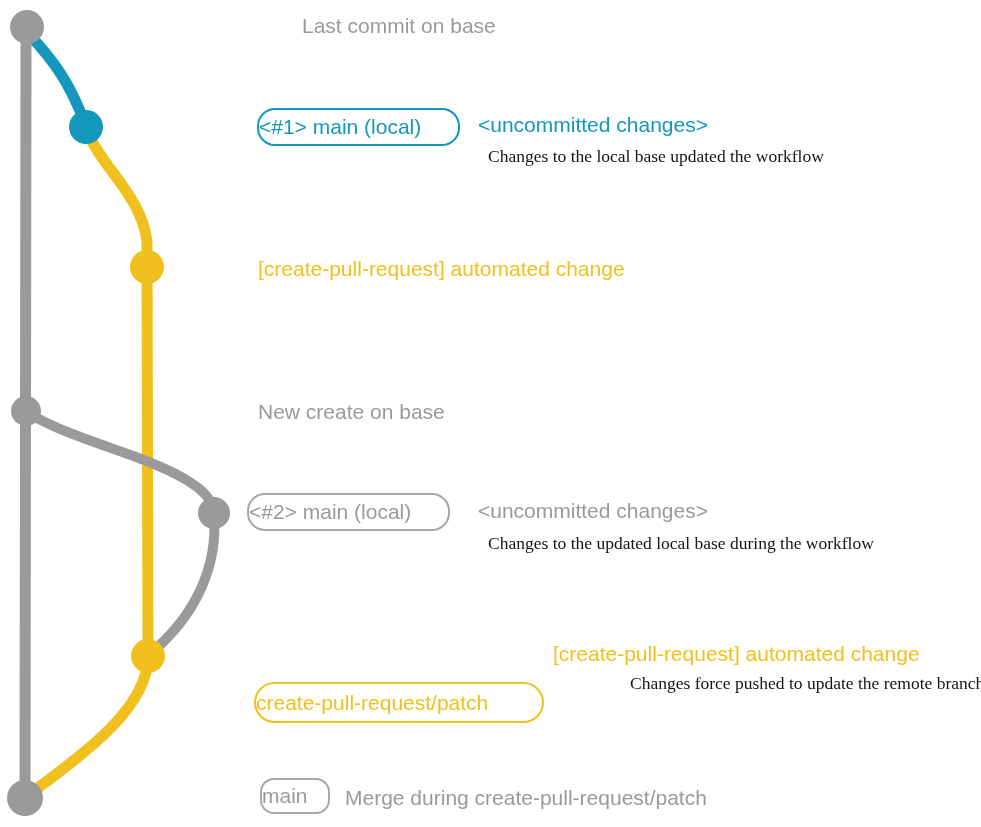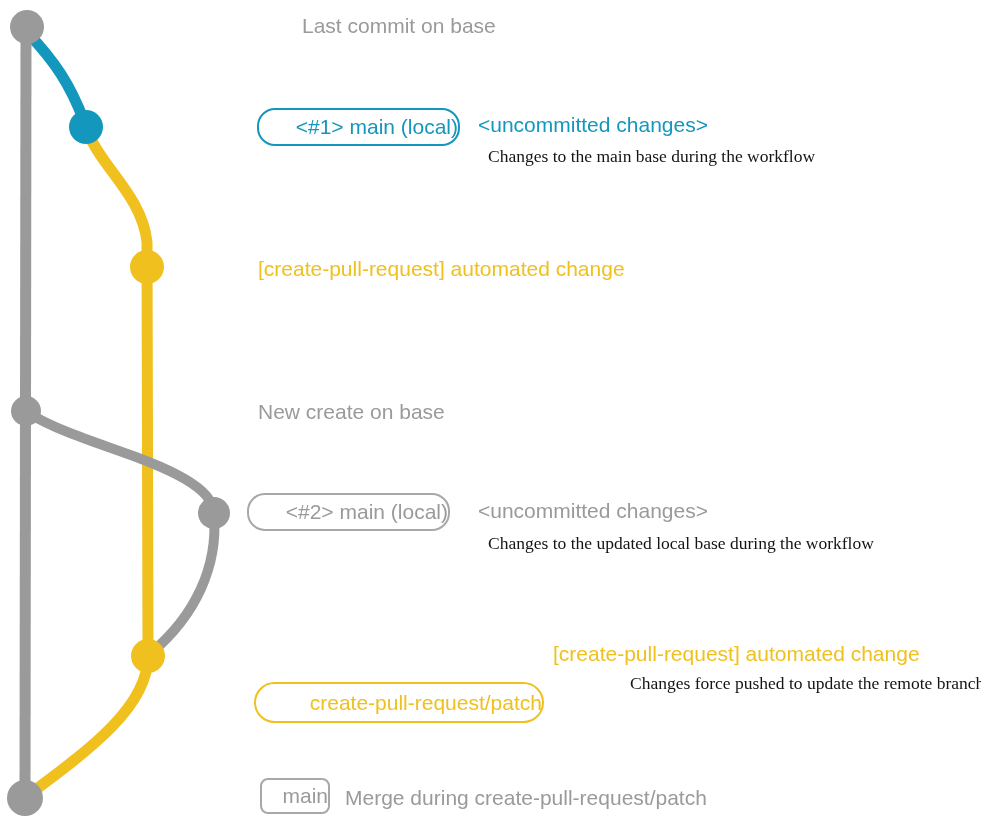--- a/index.html
+++ b/index.html
@@ -16,21 +16,21 @@
     font-family:"Liberation Sans", sans-serif;
     overflow:hidden;
   }
   .abs{position:absolute;}
   .serif{font-family:"Liberation Serif", serif;font-size:17.5px;color:var(--ink);white-space:nowrap;}
   .lbl{font-size:21px;white-space:nowrap;}
   .gray-t{color:var(--gray);}
   .teal-t{color:var(--teal);}
   .yellow-t{color:var(--yellow);}
   .badge{
-    display:flex;align-items:center;justify-content:flex-end;
+    display:flex;align-items:center;justify-content:flex-start;
     box-sizing:border-box;
     border:2px solid;
     background:#fff;
     font-size:21px;
     white-space:nowrap;
   }
   .badge.teal-b{border-color:var(--teal);color:var(--teal);border-radius:18px;}
   .badge.gray-b{border-color:#a8a8a8;color:var(--gray);border-radius:18px;}
   .badge.yellow-b{border-color:var(--yellow);color:var(--yellow);border-radius:21px;}
   svg{display:block;}
@@ -60,36 +60,36 @@
     <circle cx="148" cy="656" r="17" fill="#f0c01e"></circle>
     <circle cx="25" cy="798" r="18" fill="#9a9a9a"></circle>
   </svg>
 
   <div class="abs lbl gray-t" style="left:258px;top:14px;margin-left:44px;">Last commit on base</div>
 
   <div class="abs badge teal-b" style="left:257px;top:108px;width:203px;height:38px;">
     <span>&lt;#1&gt; main (local)</span>
   </div>
   <div class="abs lbl teal-t" style="left:478px;top:113px;">&lt;uncommitted changes&gt;</div>
-  <div class="abs serif" style="left:488px;top:146px;">Changes to the main base during the workflow</div>
+  <div class="abs serif" style="left:488px;top:146px;">Changes to the local base updated the workflow</div>
 
   <div class="abs lbl yellow-t" style="left:258px;top:257px;">[create-pull-request] automated change</div>
 
   <div class="abs lbl gray-t" style="left:258px;top:400px;">New create on base</div>
 
   <div class="abs badge gray-b" style="left:247px;top:493px;width:203px;height:38px;">
     <span>&lt;#2&gt; main (local)</span>
   </div>
   <div class="abs lbl gray-t" style="left:478px;top:499px;">&lt;uncommitted changes&gt;</div>
   <div class="abs serif" style="left:488px;top:533px;">Changes to the updated local base during the workflow</div>
 
   <div class="abs badge yellow-b" style="left:254px;top:634px;width:290px;height:41px;margin-top:48px;">
     <span>create-pull-request/patch</span>
   </div>
   <div class="abs lbl yellow-t" style="left:553px;top:642px;">[create-pull-request] automated change</div>
   <div class="abs serif" style="left:630px;top:673px;">Changes force pushed to update the remote branch</div>
 
-  <div class="abs badge gray-b" style="left:260px;top:778px;width:70px;height:36px;border-radius:8px;">
+  <div class="abs badge gray-b" style="left:260px;top:778px;width:70px;height:36px;border-radius:14px;">
     <span>main</span>
   </div>
   <div class="abs lbl gray-t" style="left:345px;top:786px;">Merge during create-pull-request/patch</div>
 
 </div>
 
 </body></html>

